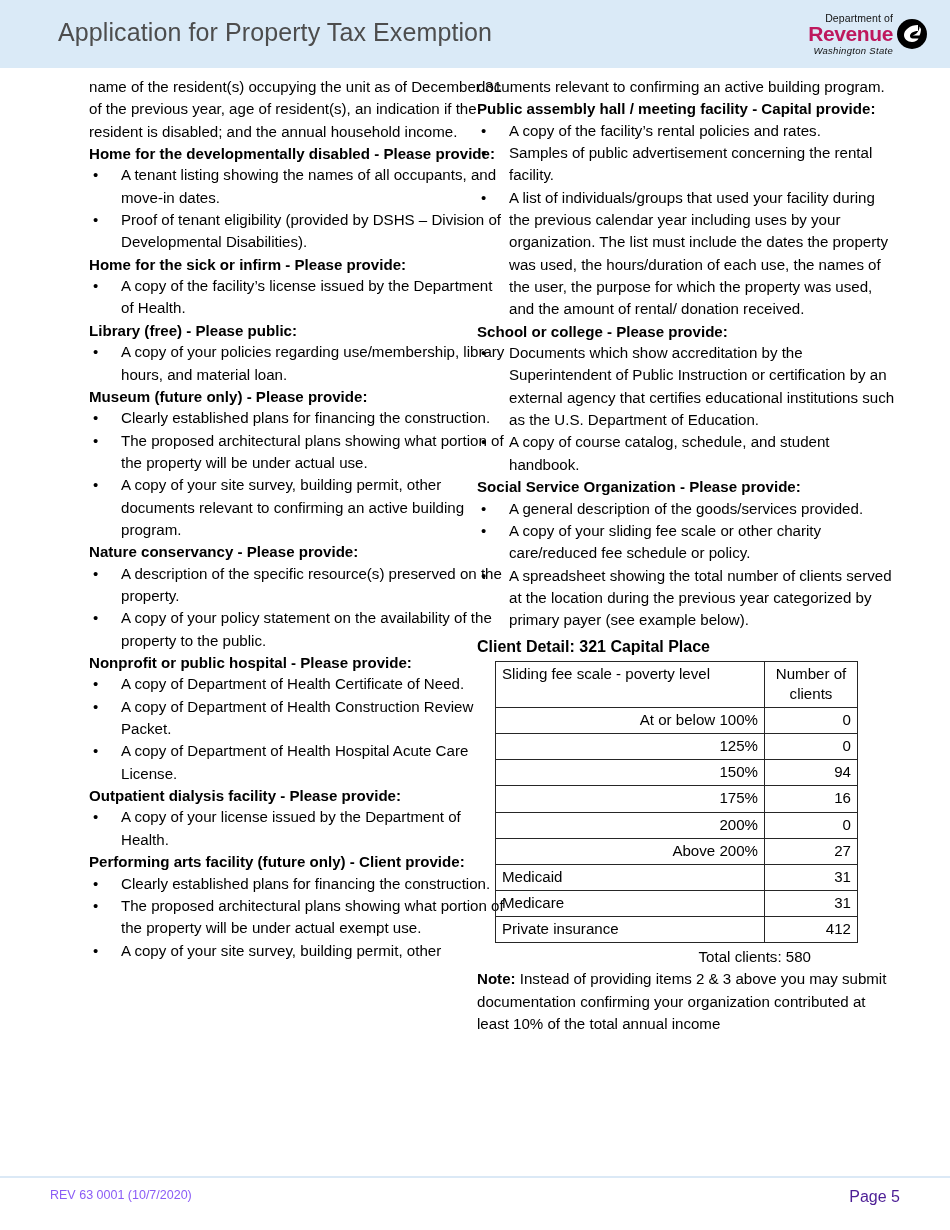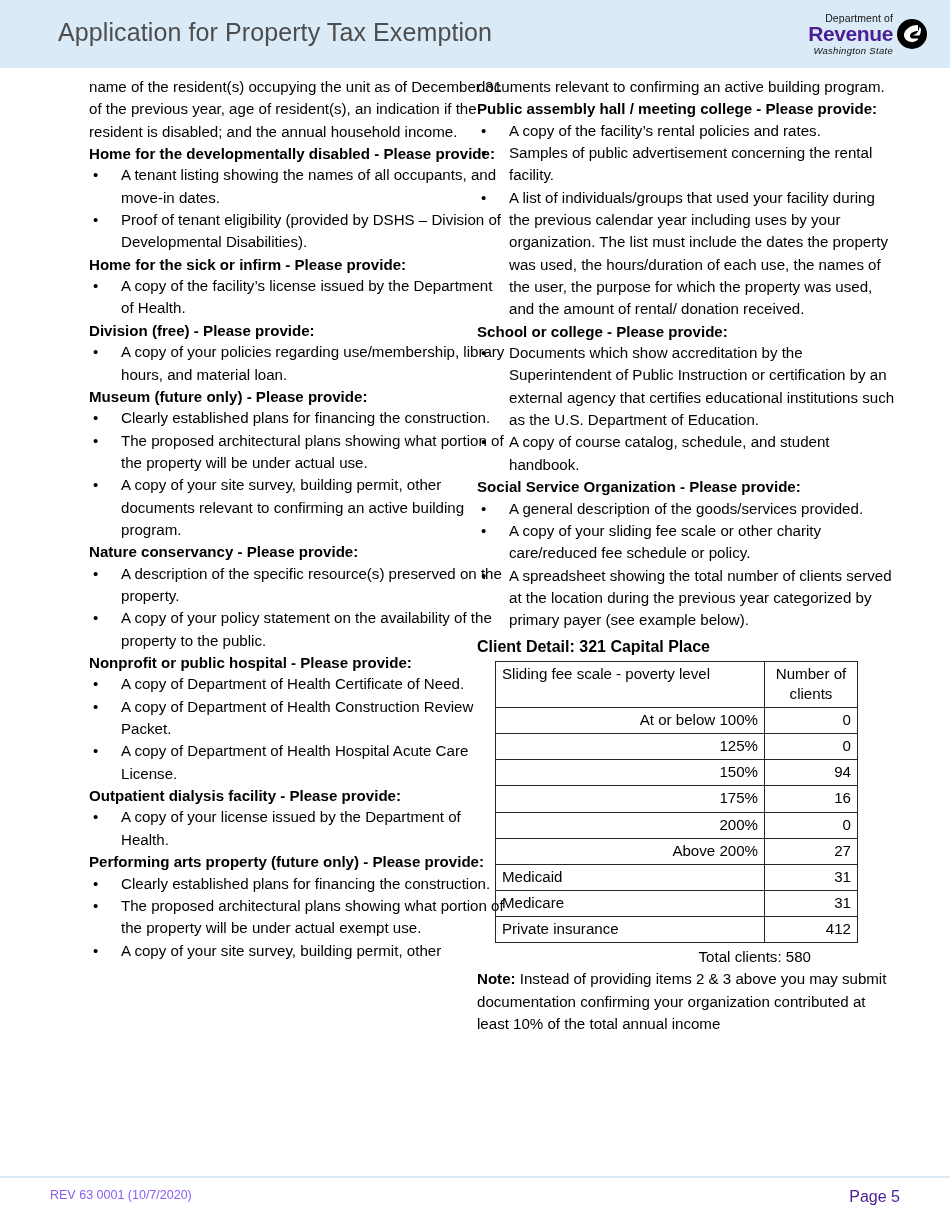--- a/index.html
+++ b/index.html
@@ -51,21 +51,21 @@
   }
   .logo-dept {
     font-size: 10.5px;
     color: #111;
     font-weight: 400;
     letter-spacing: .1px;
   }
   .logo-rev {
     font-size: 21px;
     font-weight: 700;
-    color: #4c1d95;
+    color: #be185d;
     letter-spacing: -0.4px;
     line-height: 1.05;
   }
   .logo-state {
     font-size: 9.5px;
     font-style: italic;
     color: #111;
     letter-spacing: .3px;
   }
   .logo-mark {
@@ -210,21 +210,21 @@
   <ul class="bullets">
     <li><span class="dot">•</span><span>A tenant listing showing the names of all occupants, and move-in dates.</span></li>
     <li><span class="dot">•</span><span>Proof of tenant eligibility (provided by DSHS – Division of Developmental Disabilities).</span></li>
   </ul>
 
   <h3 class="section-head gap-before">Home for the sick or infirm - Please provide:</h3>
   <ul class="bullets">
     <li><span class="dot">•</span><span>A copy of the facility’s license issued by the Department of Health.</span></li>
   </ul>
 
-  <h3 class="section-head gap-before">Division (free) - Please provide:</h3>
+  <h3 class="section-head gap-before">Library (free) - Please public:</h3>
   <ul class="bullets">
     <li><span class="dot">•</span><span>A copy of your policies regarding use/membership, library hours, and material loan.</span></li>
   </ul>
 
   <h3 class="section-head gap-before">Museum (future only) - Please provide:</h3>
   <ul class="bullets">
     <li><span class="dot">•</span><span>Clearly established plans for financing the construction.</span></li>
     <li><span class="dot">•</span><span>The proposed architectural plans showing what portion of the property will be under actual use.</span></li>
     <li><span class="dot">•</span><span>A copy of your site survey, building permit, other documents relevant to confirming an active building program.</span></li>
   </ul>
@@ -240,34 +240,34 @@
     <li><span class="dot">•</span><span>A copy of Department of Health Certificate of Need.</span></li>
     <li><span class="dot">•</span><span>A copy of Department of Health Construction Review Packet.</span></li>
     <li><span class="dot">•</span><span>A copy of Department of Health Hospital Acute Care License.</span></li>
   </ul>
 
   <h3 class="section-head gap-before">Outpatient dialysis facility - Please provide:</h3>
   <ul class="bullets">
     <li><span class="dot">•</span><span>A copy of your license issued by the Department of Health.</span></li>
   </ul>
 
-  <h3 class="section-head gap-before">Performing arts property (future only) - Please provide:</h3>
+  <h3 class="section-head gap-before">Performing arts facility (future only) - Client provide:</h3>
   <ul class="bullets">
     <li><span class="dot">•</span><span>Clearly established plans for financing the construction.</span></li>
     <li><span class="dot">•</span><span>The proposed architectural plans showing what portion of the property will be under actual exempt use.</span></li>
     <li><span class="dot">•</span><span>A copy of your site survey, building permit, other</span></li>
   </ul>
 
 </div>
 
 <div class="col col-right">
 
   <p class="para">documents relevant to confirming an active building program.</p>
 
-  <h3 class="section-head gap-before">Public assembly hall / meeting college - Please provide:</h3>
+  <h3 class="section-head gap-before">Public assembly hall / meeting facility - Capital provide:</h3>
   <ul class="bullets">
     <li><span class="dot">•</span><span>A copy of the facility’s rental policies and rates.</span></li>
     <li><span class="dot">•</span><span>Samples of public advertisement concerning the rental facility.</span></li>
     <li><span class="dot">•</span><span>A list of individuals/groups that used your facility during the previous calendar year including uses by your organization. The list must include the dates the property was used, the hours/duration of each use, the names of the user, the purpose for which the property was used, and the amount of rental/ donation received.</span></li>
   </ul>
 
   <h3 class="section-head gap-before">School or college - Please provide:</h3>
   <ul class="bullets">
     <li><span class="dot">•</span><span>Documents which show accreditation by the Superintendent of Public Instruction or certification by an external agency that certifies educational institutions such as the U.S. Department of Education.</span></li>
     <li><span class="dot">•</span><span>A copy of course catalog, schedule, and student handbook.</span></li>

